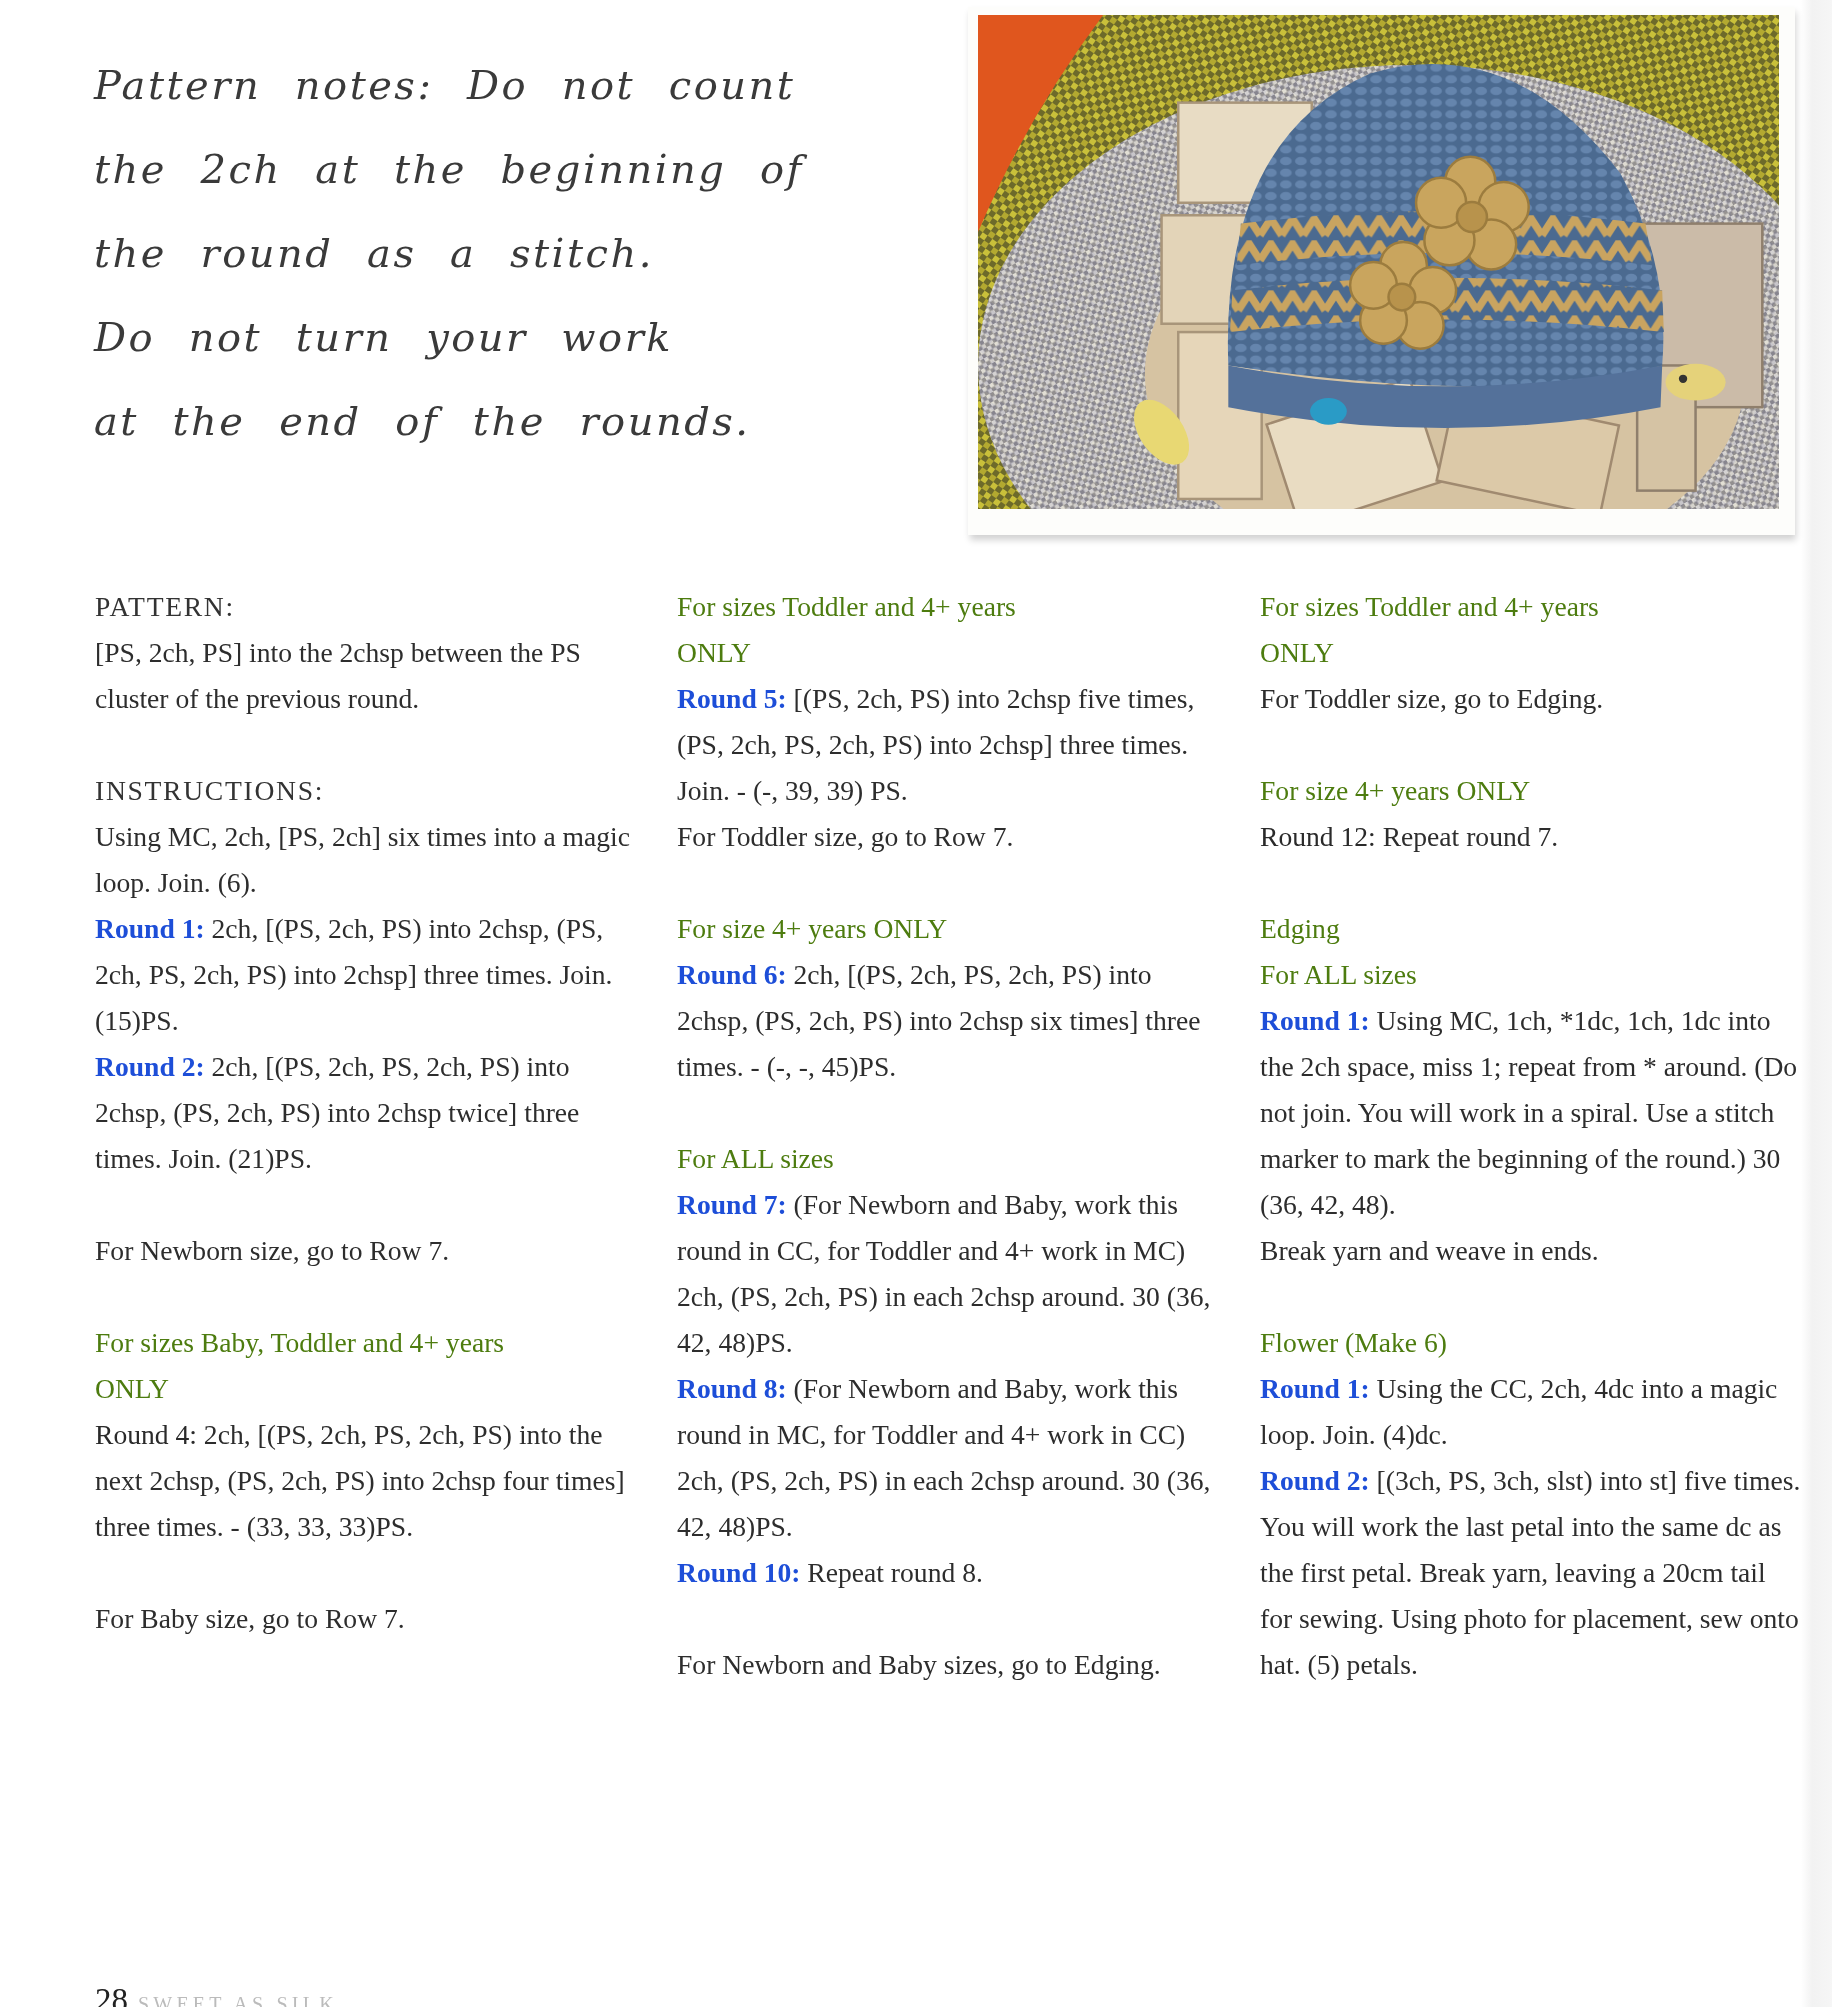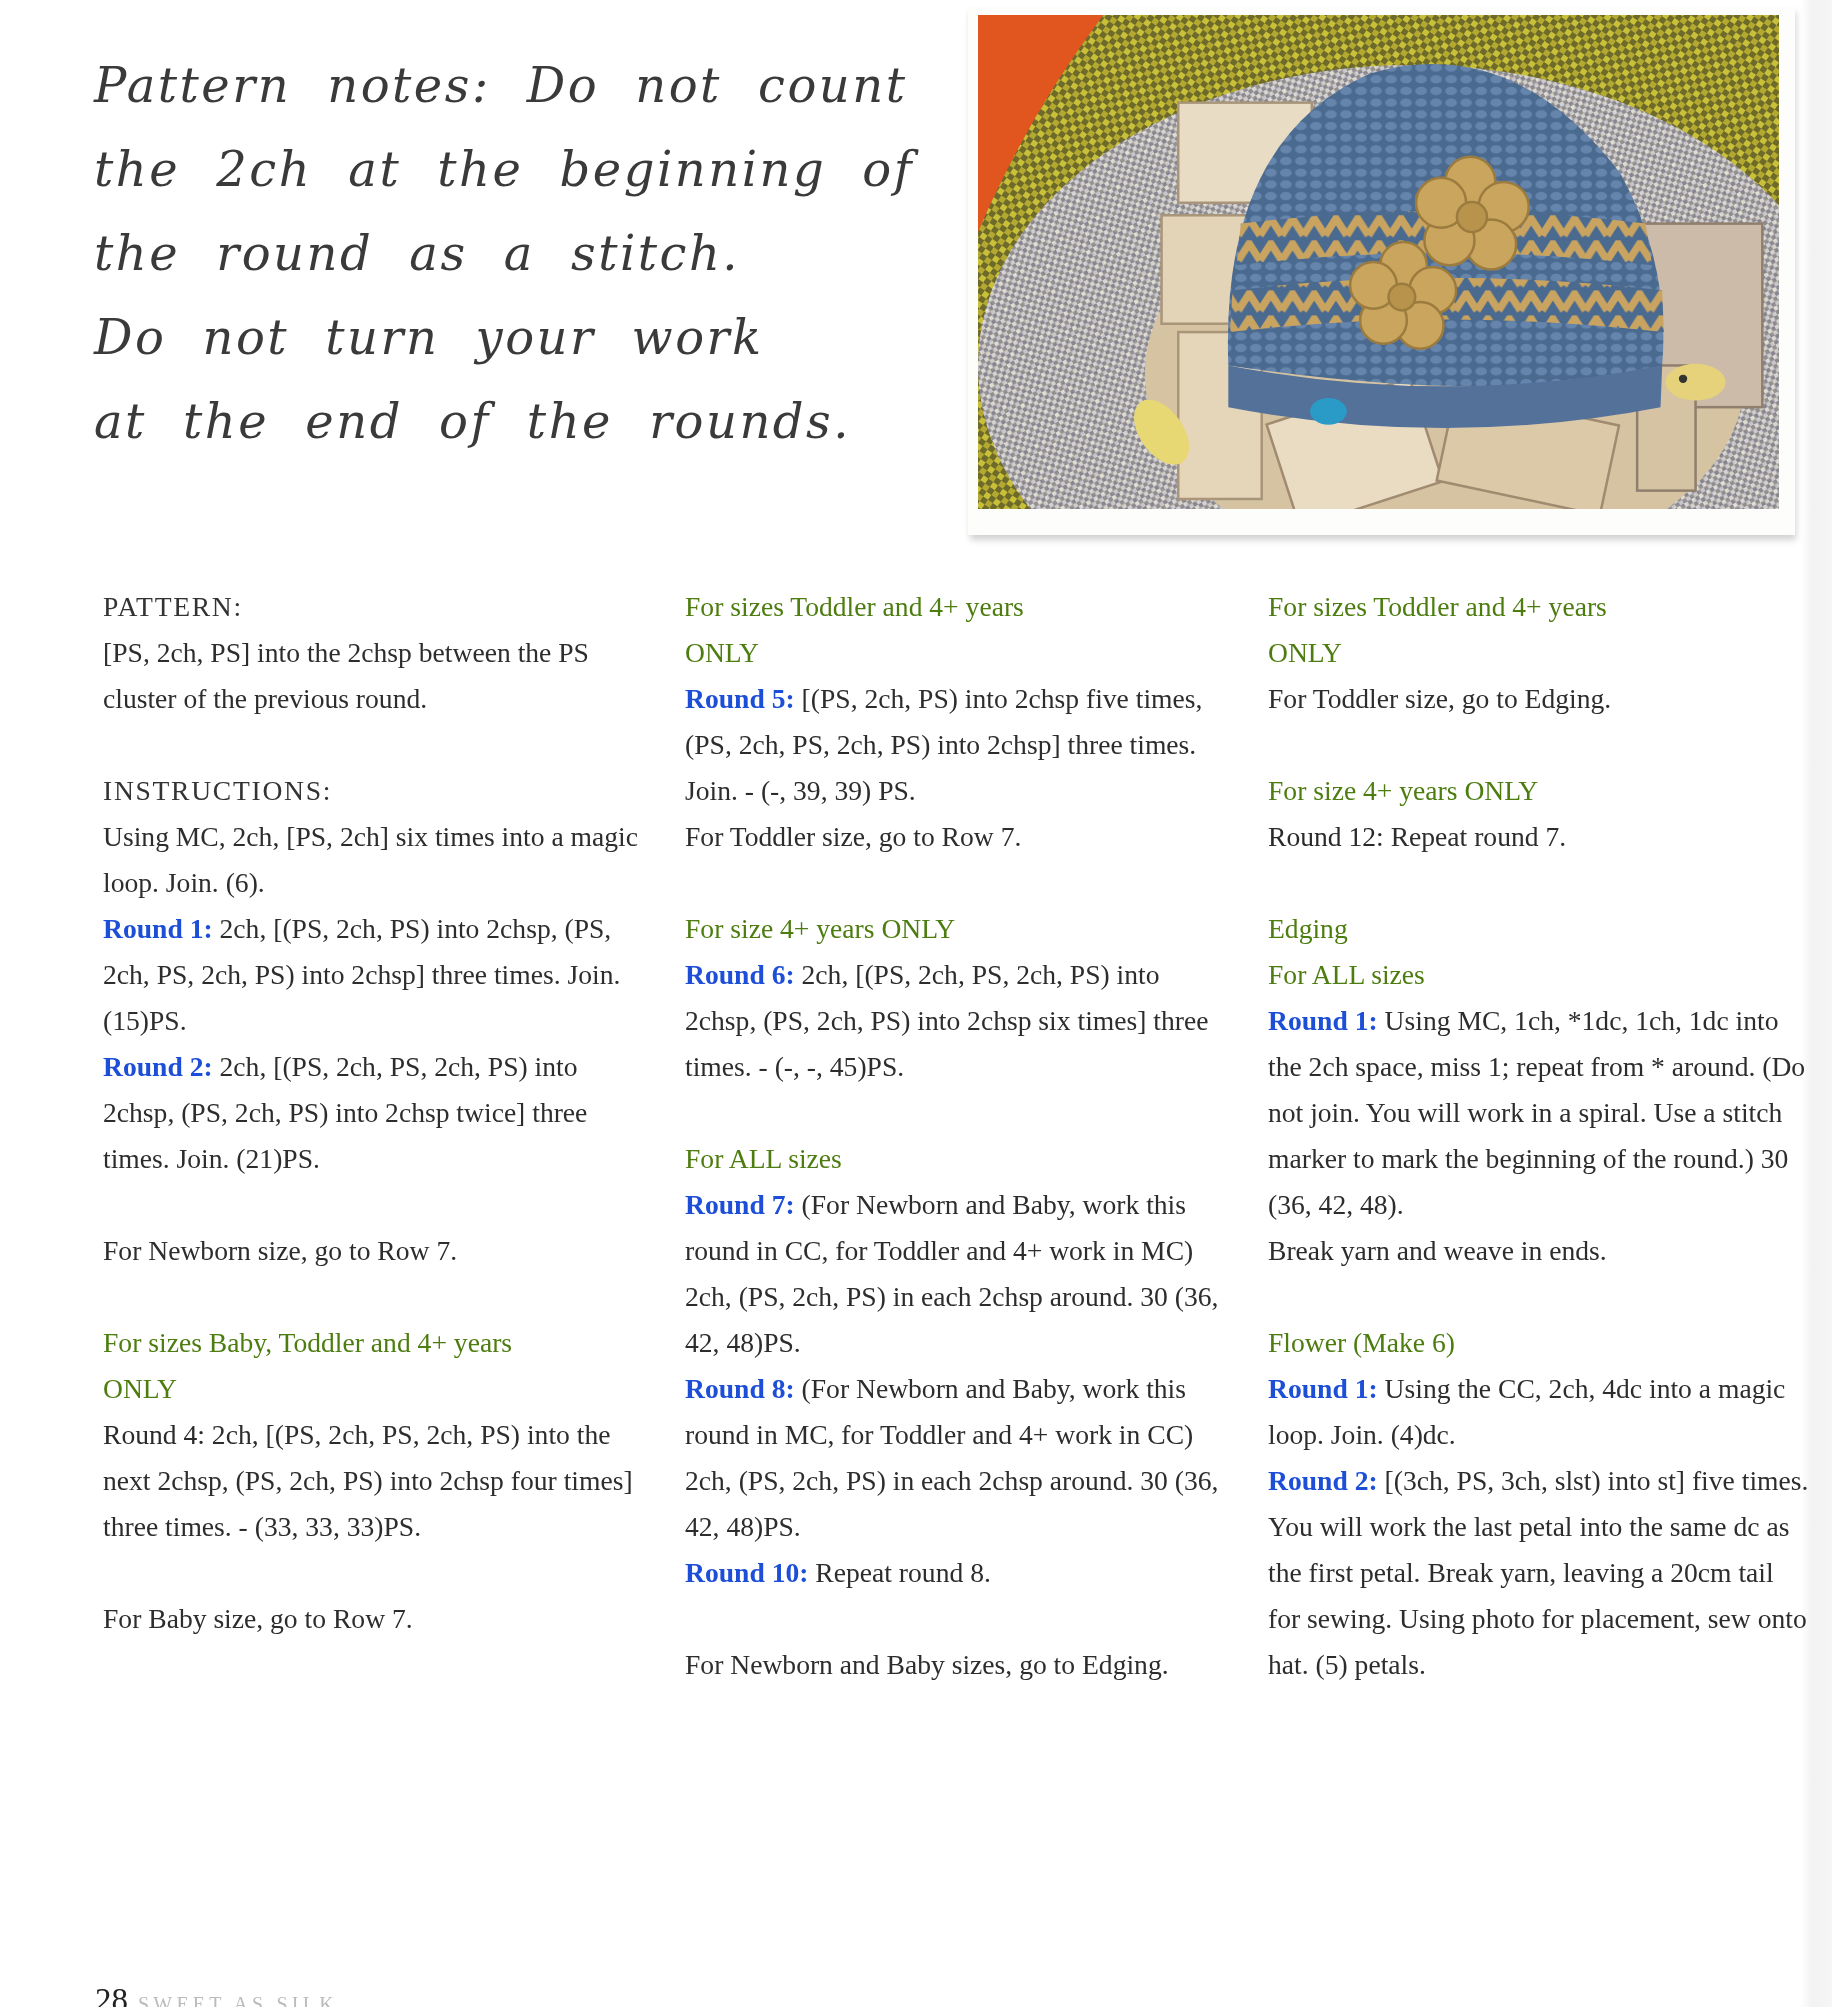--- a/index.html
+++ b/index.html
@@ -11,39 +11,39 @@
   }
   .right-gutter {
     position: absolute; top: 0; right: 0; width: 32px; height: 2007px;
     background: linear-gradient(to right, #ffffff 0%, #f2f2f2 35%, #f6f6f6 100%);
   }
   
   .notes {
     position: absolute; left: 94px; top: 43px; width: 751px;
     font-family: "DejaVu Serif", "Liberation Serif", serif;
     font-style: italic; font-weight: 300;
-    font-size: 48px; line-height: 84px; color: #3a3a3a;
+    font-size: 40px; line-height: 84px; color: #3a3a3a;
     letter-spacing: 2.5px; word-spacing: 18.4px;
   }
   .notes .line { display: block; white-space: nowrap; }
   
   .photo-frame {
     position: absolute; left: 968px; top: 6.7px; width: 827px; height: 528px;
     background: #fdfdfb;
     box-shadow: 1.7px 5px 6.7px rgba(0,0,0,0.18);
   }
   .photo {
     position: absolute; left: 10px; top: 8.3px; width: 801px; height: 494px; overflow: hidden;
     background: #6b6a2c;
   }
   .photo svg { display: block; }
   
   .col {
     position: absolute; top: 584px; width: 543px;
-    font-size: 27.6px; line-height: 46px; color: #2d2d2d; margin-left: 8px;
+    font-size: 27.6px; line-height: 46px; color: #2d2d2d;
   }
   .col1 { left: 95px; }
   .col2 { left: 677px; }
   .col3 { left: 1260px; }
   .col p { margin: 0; }
   .gap { height: 46px; }
   .caps { letter-spacing: 1.7px; font-weight: normal; color: #333; }
   .hd { font-weight: normal; color: #4d7c0f; }
   .rl { font-weight: bold; color: #1d4ed8; }
   .rl-light { font-weight: normal; color: #2a2a2a; }

